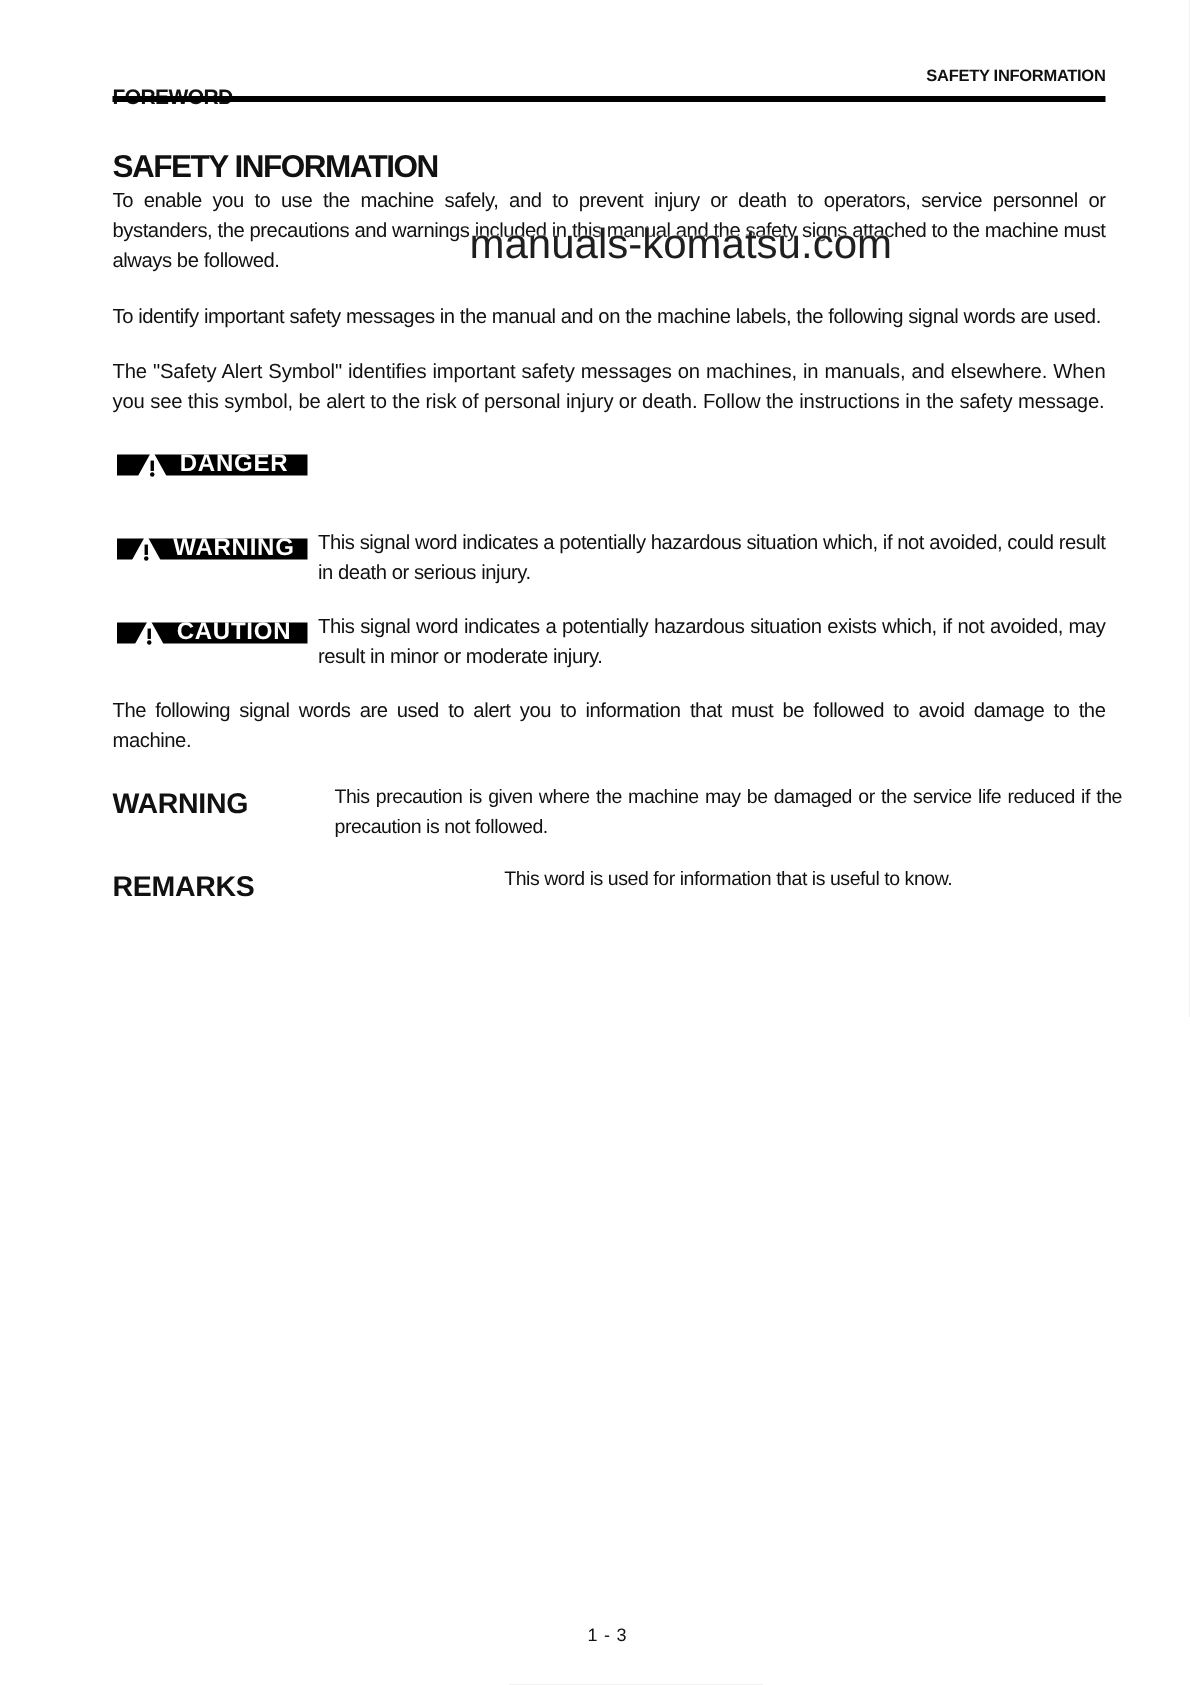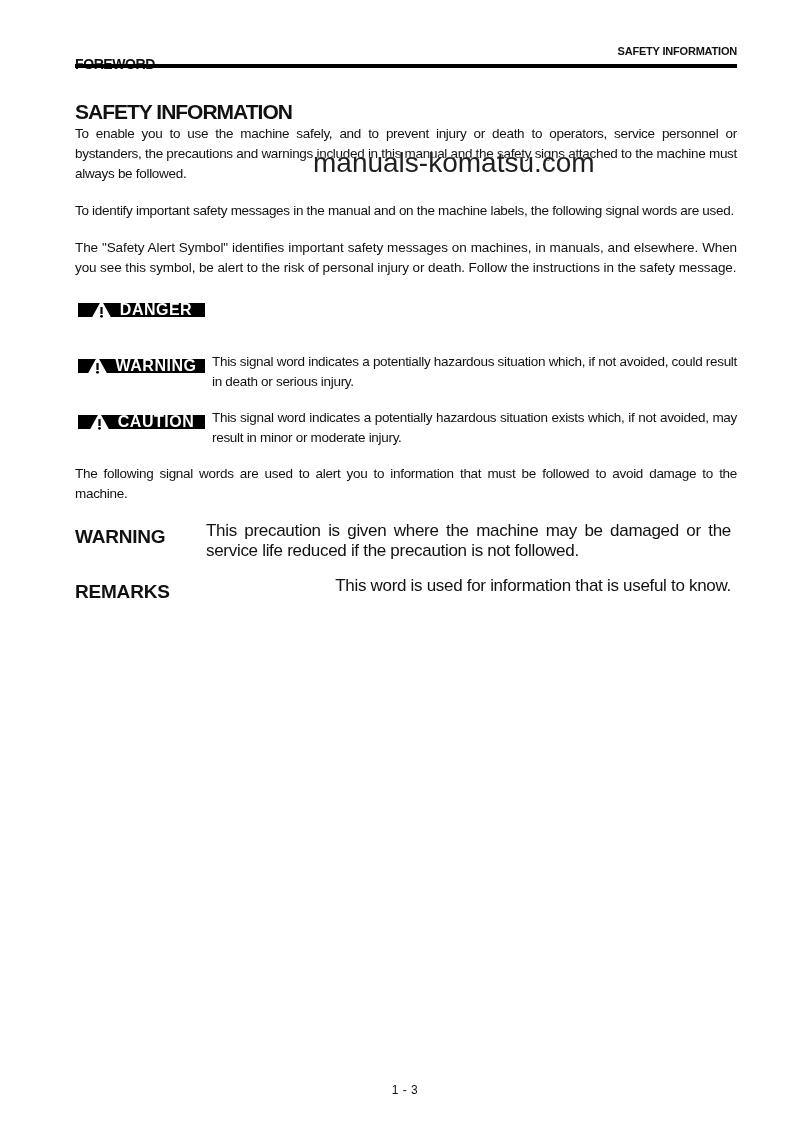--- a/index.html
+++ b/index.html
@@ -62,25 +62,25 @@
   }
   
   .note-row { position:absolute; left:75px; width:662px; }
   .row-notice  { top:521px; }
   .row-remarks { top:576px; }
   .note-label {
     position:absolute; left:0; top:5px;
     font-size:19px; font-weight:bold; letter-spacing:-0.2px;
   }
   .note-desc {
-    position:absolute; left:131px; top:0; width:525px;
-    font-size:17px; line-height:20px; letter-spacing:-0.3px;
+    position:absolute; left:148px; top:0; width:525px;
+    font-size:13px; line-height:20px; letter-spacing:-0.3px;
     text-align:justify;
   }
-  .row-remarks .note-desc { text-align:right; }
+  .row-remarks .note-desc { text-align:center; }
   
   .watermark {
     position:absolute; left:313px; top:150px;
     font-size:28px; line-height:26px; letter-spacing:0;
     color:#1f1f1f; white-space:nowrap;
     text-shadow:0 0 3px rgba(255,255,255,0.85), 0 0 1px rgba(255,255,255,0.7);
   }
   
   .page-num {
     position:absolute; left:75px; top:1083px; width:660px;

